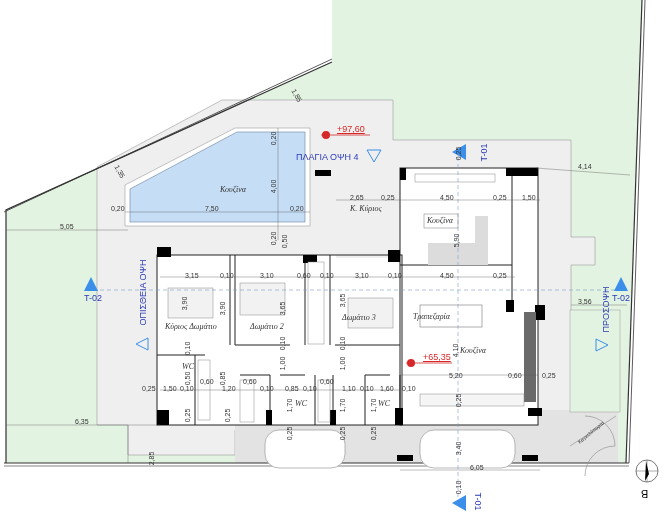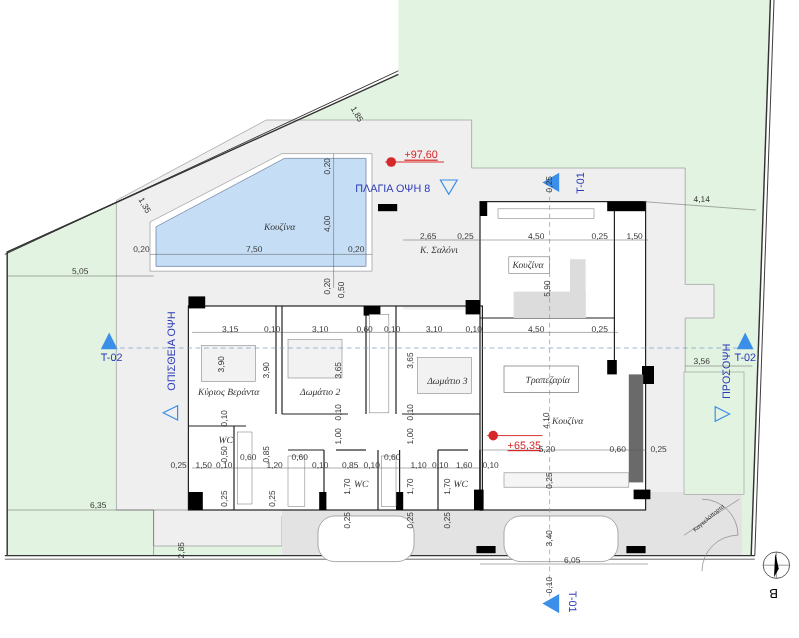--- a/index.html
+++ b/index.html
@@ -160,43 +160,43 @@
 
   <g>
     <circle cx="647" cy="471" r="11" fill="#fff" stroke="#555" stroke-width="0.8"></circle>
     <line x1="636" y1="471" x2="658" y2="471" stroke="#555" stroke-width="0.5"></line>
     <line x1="647" y1="460" x2="647" y2="482" stroke="#555" stroke-width="0.5"></line>
     <polygon points="646,461 649,474 645,481" fill="#000"></polygon>
   </g>
 </svg>
 
 <span class="lbl room" style="left:220px;top:186px;">Κουζίνα</span>
-<span class="lbl room" style="left:350px;top:205px;">Κ. Σαλόνι</span>
+<span class="lbl room" style="left:350px;top:205px;">Κ. Κύριος</span>
 <span class="lbl room" style="left:427px;top:217px;">Κουζίνα</span>
-<span class="lbl room" style="left:438px;top:313px;">Τραπεζαρία</span>
+<span class="lbl room" style="left:413px;top:313px;">Τραπεζαρία</span>
 <span class="lbl room" style="left:460px;top:347px;">Κουζίνα</span>
-<span class="lbl room" style="left:165px;top:323px;">Κύριος Βεράντα</span>
+<span class="lbl room" style="left:165px;top:323px;">Κύριος Δωμάτιο</span>
 <span class="lbl room" style="left:250px;top:323px;">Δωμάτιο 2</span>
-<span class="lbl room" style="left:356px;top:314px;">Δωμάτιο 3</span>
+<span class="lbl room" style="left:342px;top:314px;">Δωμάτιο 3</span>
 <span class="lbl room" style="left:182px;top:363px;">WC</span>
 <span class="lbl room" style="left:295px;top:400px;">WC</span>
 <span class="lbl room" style="left:378px;top:400px;">WC</span>
 <span class="lbl dim" style="left:575px;top:430px;font-size:5px;transform:rotate(-40deg);">Καγκελόπορτα</span>
 
-<span class="lbl view" style="left:296px;top:153px;">ΠΛΑΓΙΑ ΟΨΗ 8</span>
+<span class="lbl view" style="left:296px;top:153px;">ΠΛΑΓΙΑ ΟΨΗ 4</span>
 <span class="lbl viewv" style="left:110px;top:288px;">ΟΠΙΣΘΕΙΑ ΟΨΗ</span>
 <span class="lbl viewv" style="left:583px;top:305px;">ΠΡΟΣΟΨΗ</span>
 
 <span class="lbl sect" style="left:475px;top:148px;transform:rotate(-90deg);">T-01</span>
 <span class="lbl sect" style="left:84px;top:294px;">T-02</span>
 <span class="lbl sect" style="left:612px;top:294px;">T-02</span>
 <span class="lbl sect" style="left:468px;top:497px;transform:rotate(90deg);">T-01</span>
 
 <span class="lbl elev" style="left:337px;top:125px;">+97,60</span>
-<span class="lbl elev" style="left:423px;top:367px;">+65,35</span>
+<span class="lbl elev" style="left:423px;top:353px;">+65,35</span>
 
 <span class="lbl" style="left:641px;top:488px;font-size:11px;transform:rotate(180deg);">B</span>
 
 <span class="lbl dim" style="left:60px;top:223px;">5,05</span>
 <span class="lbl dim" style="left:75px;top:418px;">6,35</span>
 <span class="lbl dim" style="left:578px;top:163px;">4,14</span>
 <span class="lbl dim" style="left:578px;top:298px;">3,56</span>
 <span class="lbl dim" style="left:290px;top:92px;transform:rotate(60deg);">1,85</span>
 <span class="lbl dim" style="left:113px;top:168px;transform:rotate(60deg);">1,35</span>
 <span class="lbl dim" style="left:111px;top:205px;">0,20</span>

